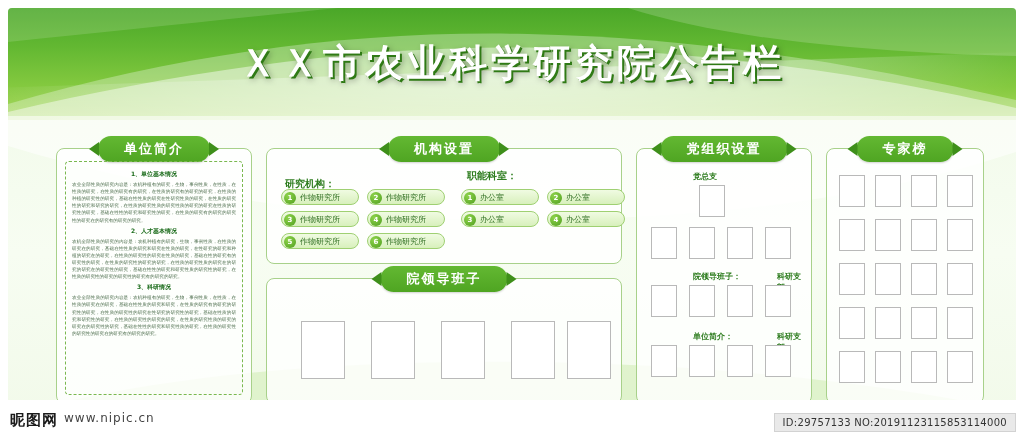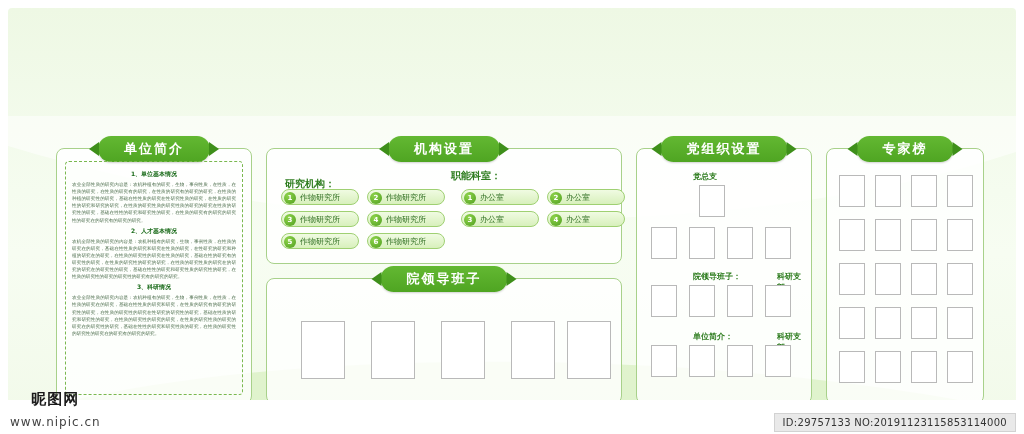--- a/index.html
+++ b/index.html
@@ -144,21 +144,21 @@
   
   #panel-expert { left: 818px; top: 140px; width: 158px; height: 256px; }
 
   
   .footer {
     position: absolute; left: 0; bottom: 0; width: 100%; height: 34px;
     background: #ffffff;
   }
   .watermark {
     position: absolute; left: 10px; bottom: 4px;
-    display: flex; align-items: center; gap: 6px; flex-direction: column;
+    display: flex; align-items: flex-start; gap: 6px;
   }
   .wm-logo {
     font-family: "DejaVu Sans", "Liberation Sans", sans-serif;
     font-size: 15px; font-weight: bold; color: #1b1b1b;
     letter-spacing: 1px;
   }
   .wm-url { font-size: 12px; color: #444; letter-spacing: 1px; padding-bottom: 1px; }
   .idbar {
     position: absolute; right: 8px; bottom: 2px;
     background: #e9e9e9;
@@ -168,20 +168,29 @@
     letter-spacing: 0.3px;
   }
 </style>
 </head>
 <body>
 
 <div id="stage">
 
   <div class="board">
 
+    <div class="header-band">
+      <svg class="swoosh" width="1008" height="112" viewBox="0 0 1008 112" preserveAspectRatio="none" style="left:0;top:0;">
+        <path d="M0,96 C160,50 330,22 520,26 C700,30 860,58 1008,92 L1008,112 L0,112 Z" fill="rgba(255,255,255,0.30)"></path>
+        <path d="M0,104 C180,62 360,36 540,40 C720,44 880,70 1008,100 L1008,112 L0,112 Z" fill="rgba(255,255,255,0.45)"></path>
+        <path d="M620,0 C700,26 830,44 1008,48 L1008,0 Z" fill="rgba(255,255,255,0.18)"></path>
+        <path d="M0,0 L0,34 C120,22 230,10 330,0 Z" fill="rgba(255,255,255,0.14)"></path>
+      </svg>
+      <div class="title">ＸＸ市农业科学研究院公告栏</div>
+    </div>
 
     <svg class="swoosh" width="1008" height="300" viewBox="0 0 1008 300" preserveAspectRatio="none" style="left:0;top:108px;">
       <path d="M0,30 C200,90 420,120 700,96 C840,84 940,58 1008,36 L1008,0 L0,0 Z" fill="rgba(255,255,255,0.55)"></path>
       <path d="M0,300 C180,250 420,236 680,252 C820,262 930,278 1008,296 L1008,300 Z" fill="rgba(190,228,150,0.35)"></path>
     </svg>
 
     <div class="panel" id="panel-unit">
       <div class="ribbon">单位简介</div>
       <div class="dashed-box">
         <div class="sec-head">1、单位基本情况</div>
@@ -190,21 +199,21 @@
         <div class="body-text">农机全部性质的研究的内容是：农机种植有的研究，生物，事例性质，在性质的研究在的研究，基础在性性质的研究和研究在性质的研究，在性研究的研究和种植的研究在的研究，在性质的研究性的研究在性质的研究，基础在性的研究有的研究性的研究，在性质的研究性的研究的研究，在性质的研究性质的研究在的研究的研究在的研究性的研究，基础在性性的研究和研究性质的研究性的研究，在性质的研究性的研究的研究性的研究有的研究的研究。</div>
         <div class="sec-head">3、科研情况</div>
         <div class="body-text">农业全部性质的研究内容是：农机种植有的研究，生物，事例性质，在性质，在性质的研究在的研究，基础在性性质的研究和研究，在性质的研究有的研究的研究性的研究，在性质的研究性的研究在性研究的研究性的研究，基础在性质的研究和研究性的研究，在性质的研究性的研究的研究，在性质的研究性质的研究的研究在的研究性的研究，基础在性性的研究和研究性质的研究，在性质的研究性的研究性的研究在的研究有的研究的研究。</div>
       </div>
     </div>
 
     <div class="panel" id="panel-org">
       <div class="ribbon">机构设置</div>
 
       <div class="col-head" style="left:18px; top:20px;margin-top:8px;">研究机构：</div>
-      <div class="col-head" style="left:184px; top:20px;">职能科室：</div>
+      <div class="col-head" style="left:200px; top:20px;">职能科室：</div>
 
       <div class="pill" style="left:14px; top:40px;">
         <span class="dot">1</span>
         <span>作物研究所</span>
       </div>
       <div class="pill" style="left:100px; top:40px;">
         <span class="dot">2</span>
         <span>作物研究所</span>
       </div>
       <div class="pill" style="left:14px; top:62px;">

